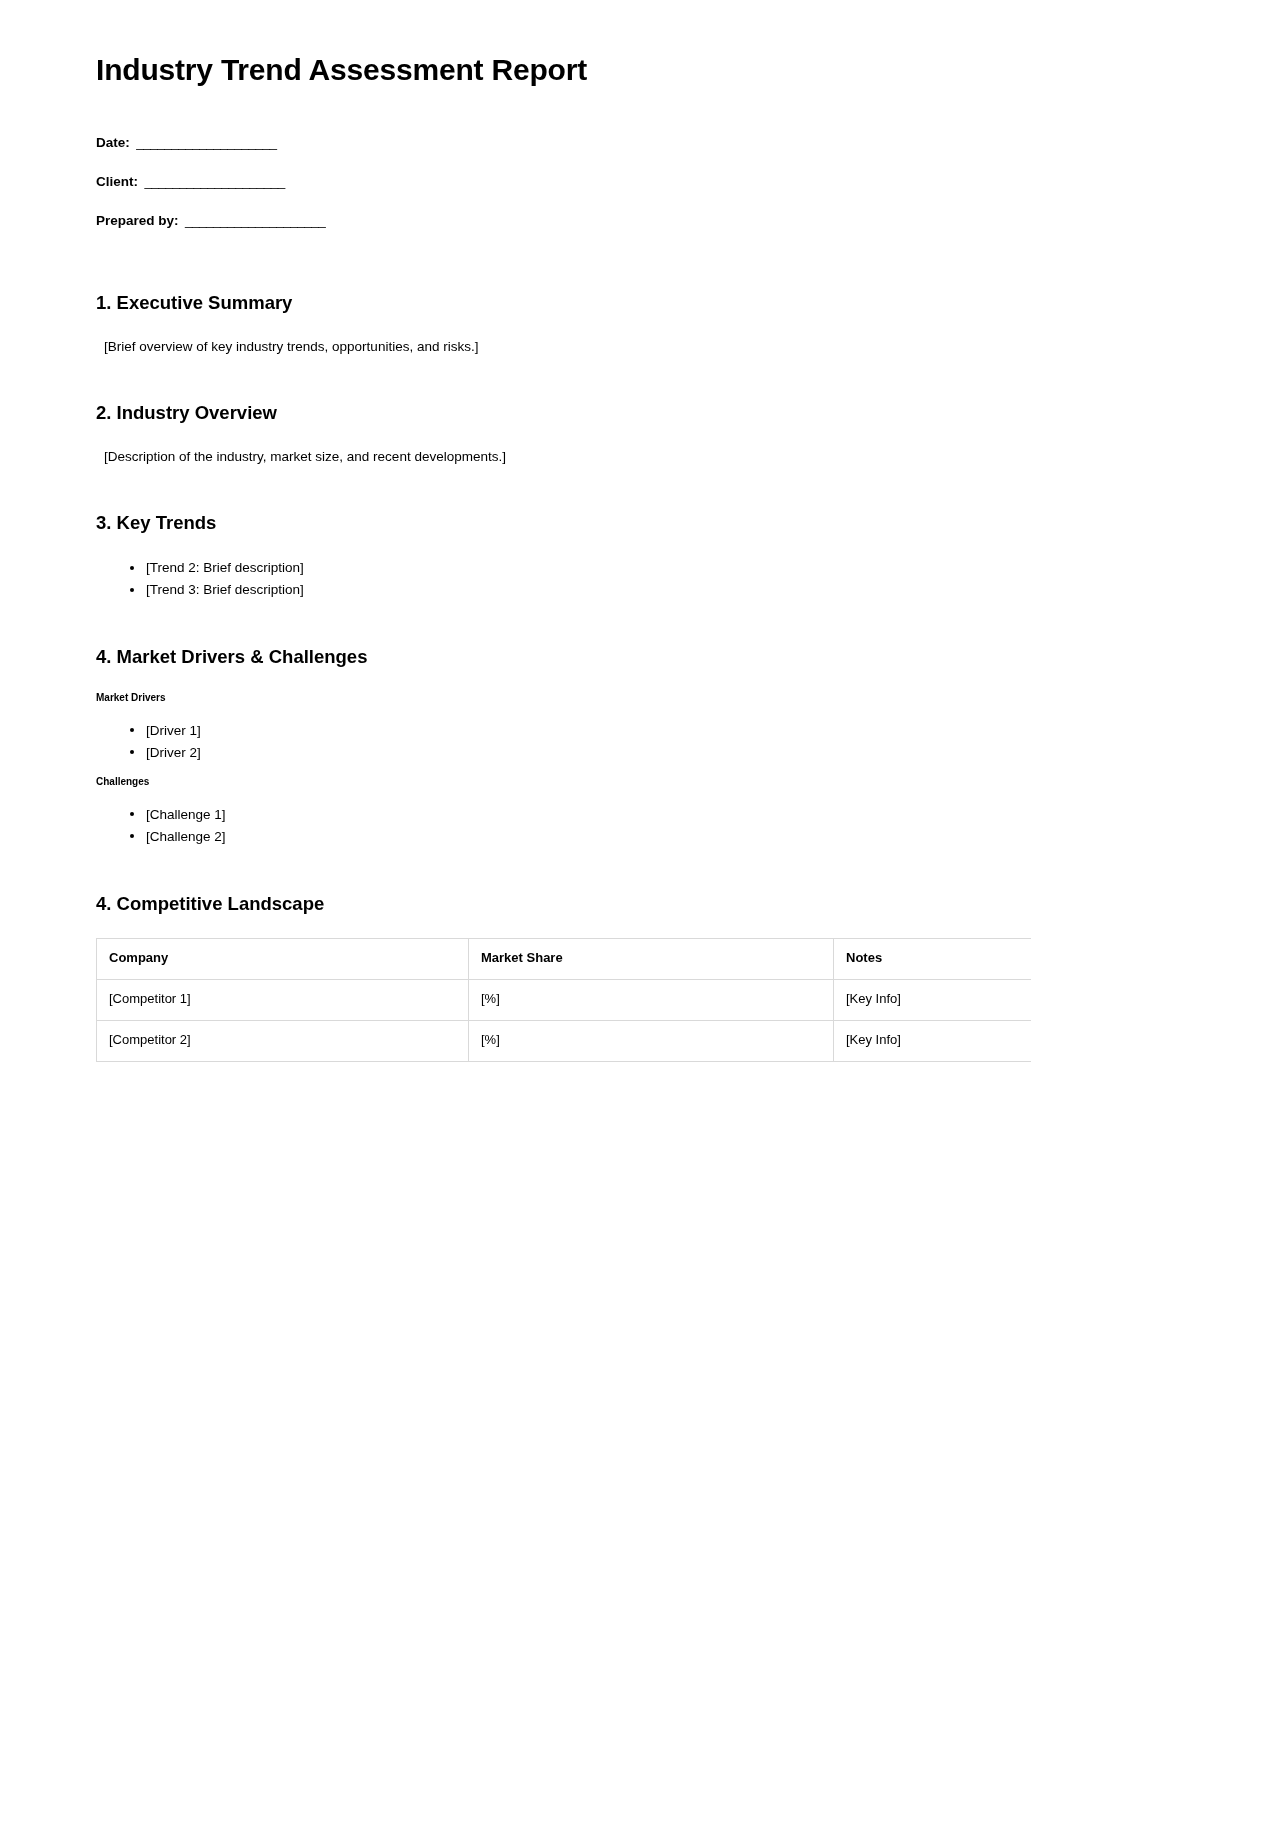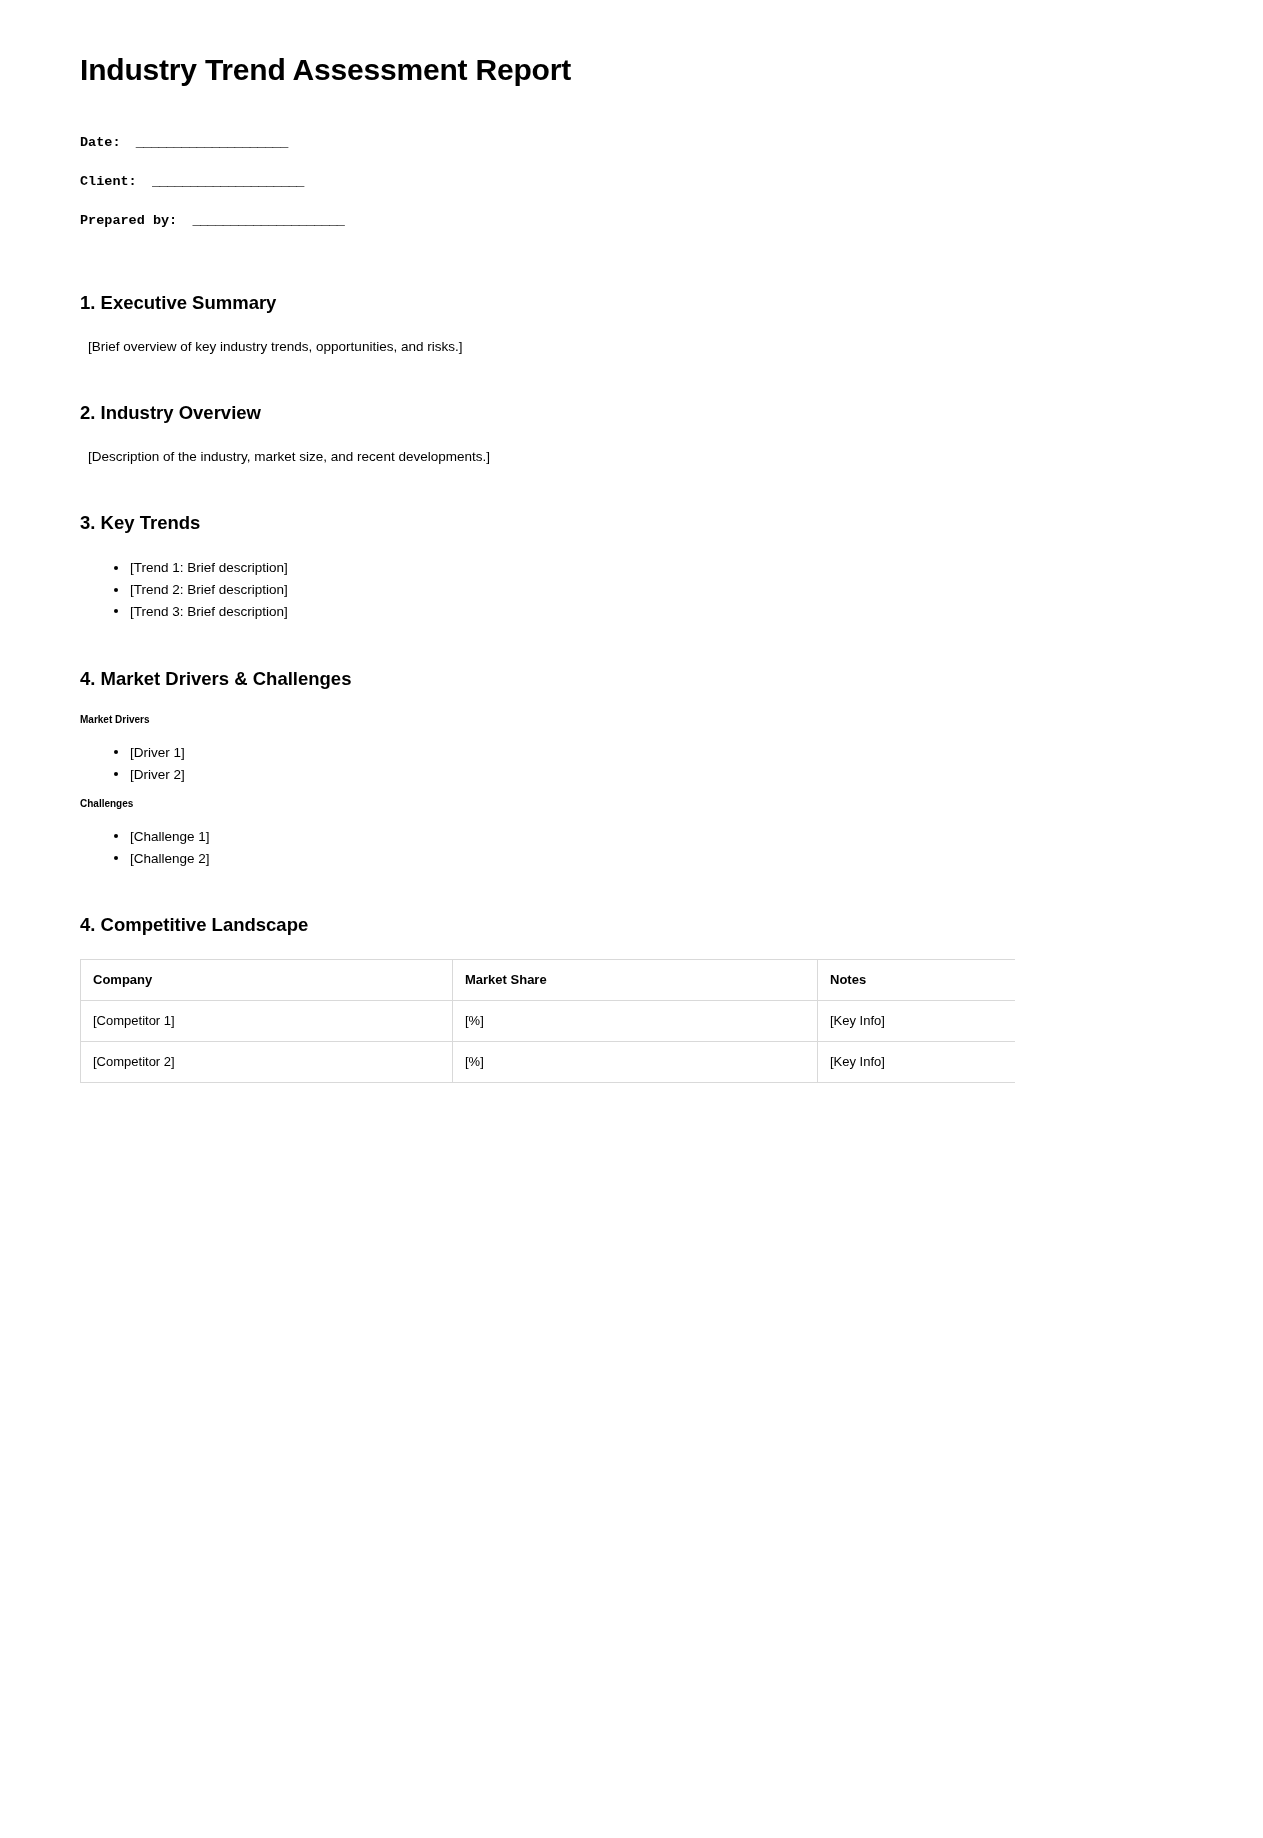--- a/index.html
+++ b/index.html
@@ -12,21 +12,21 @@
     height: 1838px;
     position: relative;
     font-family: "Liberation Sans", sans-serif;
     color: #000000;
     overflow: hidden;
   }
 
   
   .page {
     position: absolute;
-    left: 0;
+    left: 16px;
     top: 0;
     width: 1015px;
     height: 1110px;
     background: #ffffff;
     overflow: hidden;
   }
 
   .page-inner {
     padding: 52px 72px 0 80px;
   }
@@ -38,21 +38,20 @@
     margin: 0 0 46px 0;
     line-height: 1.2;
   }
 
   .meta-line {
     font-size: 13.5px;
     font-weight: bold;
     margin: 0 0 21px 0;
     line-height: 1.35;
     white-space: pre;
-    font-family: Liberation Mono, monospace;
   }
   .meta-blank {
     font-weight: normal;
     letter-spacing: -0.5px;
   }
 
   .section-heading {
     font-size: 18.5px;
     font-weight: bold;
     margin: 44px 0 22px 0;
@@ -137,21 +136,20 @@
     <p class="meta-line"><span>Prepared by:</span><span class="meta-blank">  ____________________</span></p>
 
     <h2 class="section-heading first">1. Executive Summary</h2>
     <p class="body-text">[Brief overview of key industry trends, opportunities, and risks.]</p>
 
     <h2 class="section-heading">2. Industry Overview</h2>
     <p class="body-text">[Description of the industry, market size, and recent developments.]</p>
 
     <h2 class="section-heading">3. Key Trends</h2>
     <ul class="bullets">
-      <li><span class="bullet-dot"></span><span>[Trend 1: Brief description]</span></li>
       <li><span class="bullet-dot"></span><span>[Trend 2: Brief description]</span></li>
       <li><span class="bullet-dot"></span><span>[Trend 3: Brief description]</span></li>
     </ul>
 
     <h2 class="section-heading">4. Market Drivers &amp; Challenges</h2>
 
     <h3 class="sub-heading">Market Drivers</h3>
     <ul class="bullets">
       <li><span class="bullet-dot"></span><span>[Driver 1]</span></li>
       <li><span class="bullet-dot"></span><span>[Driver 2]</span></li>

